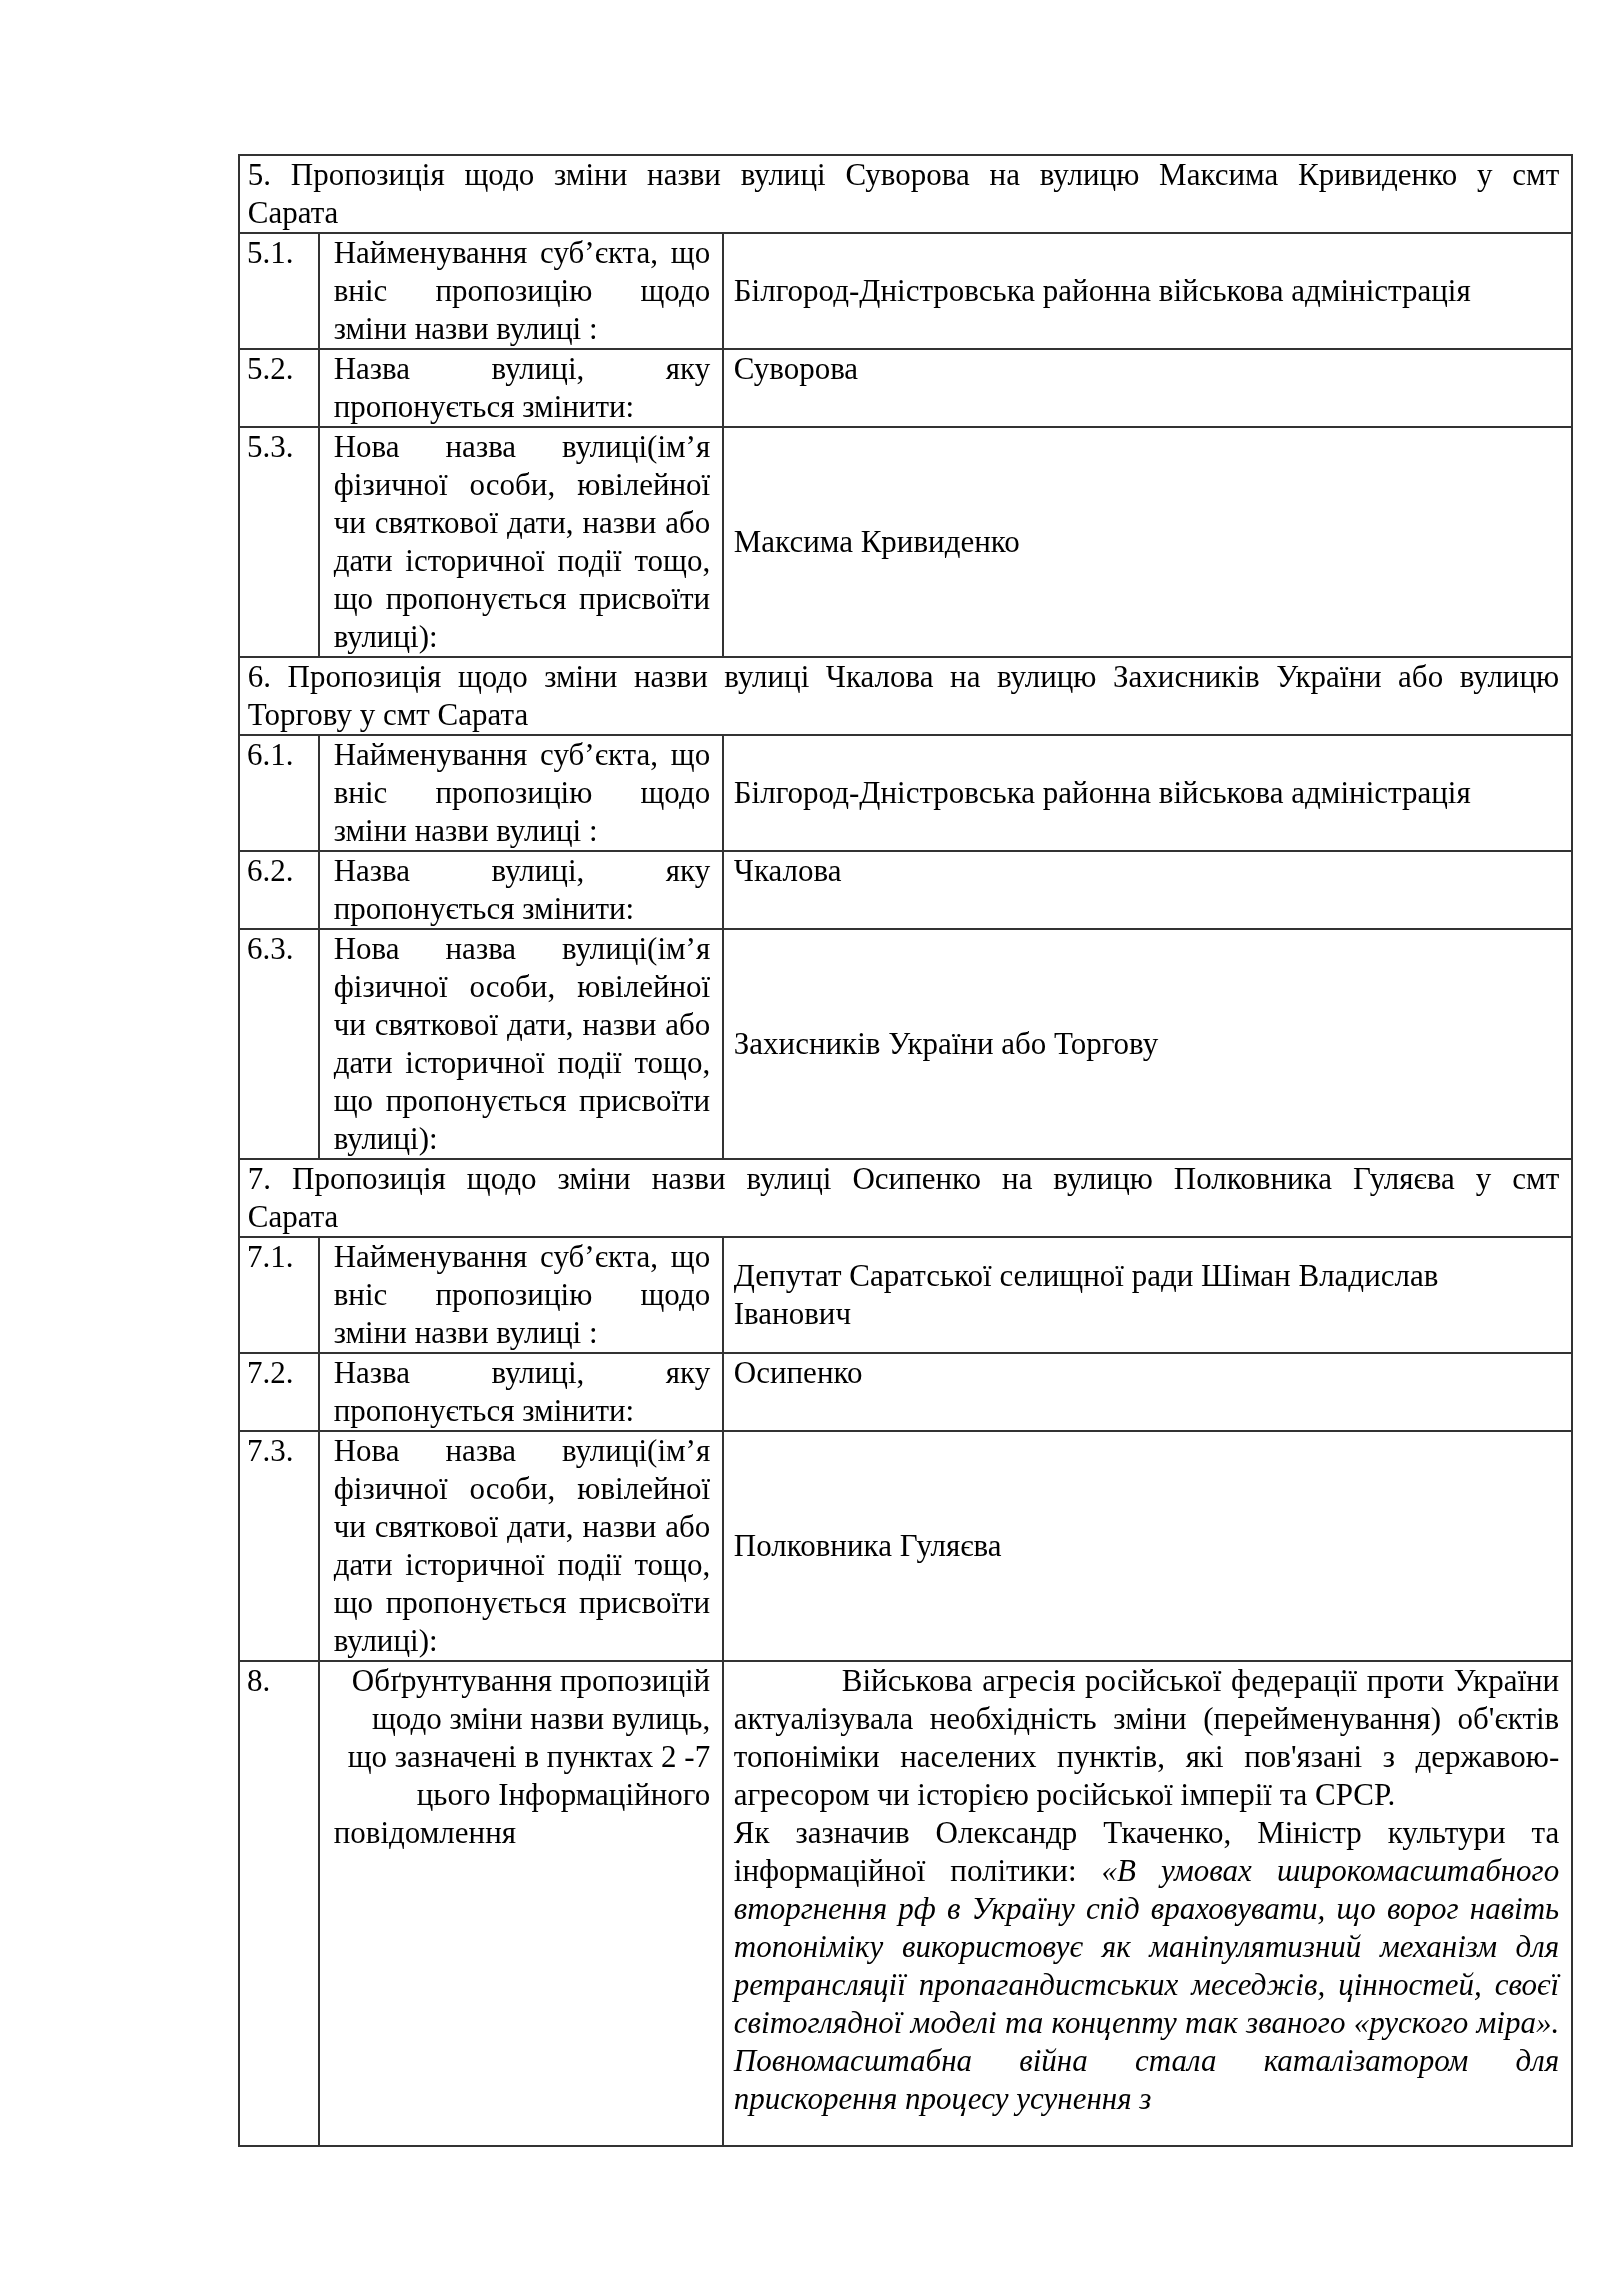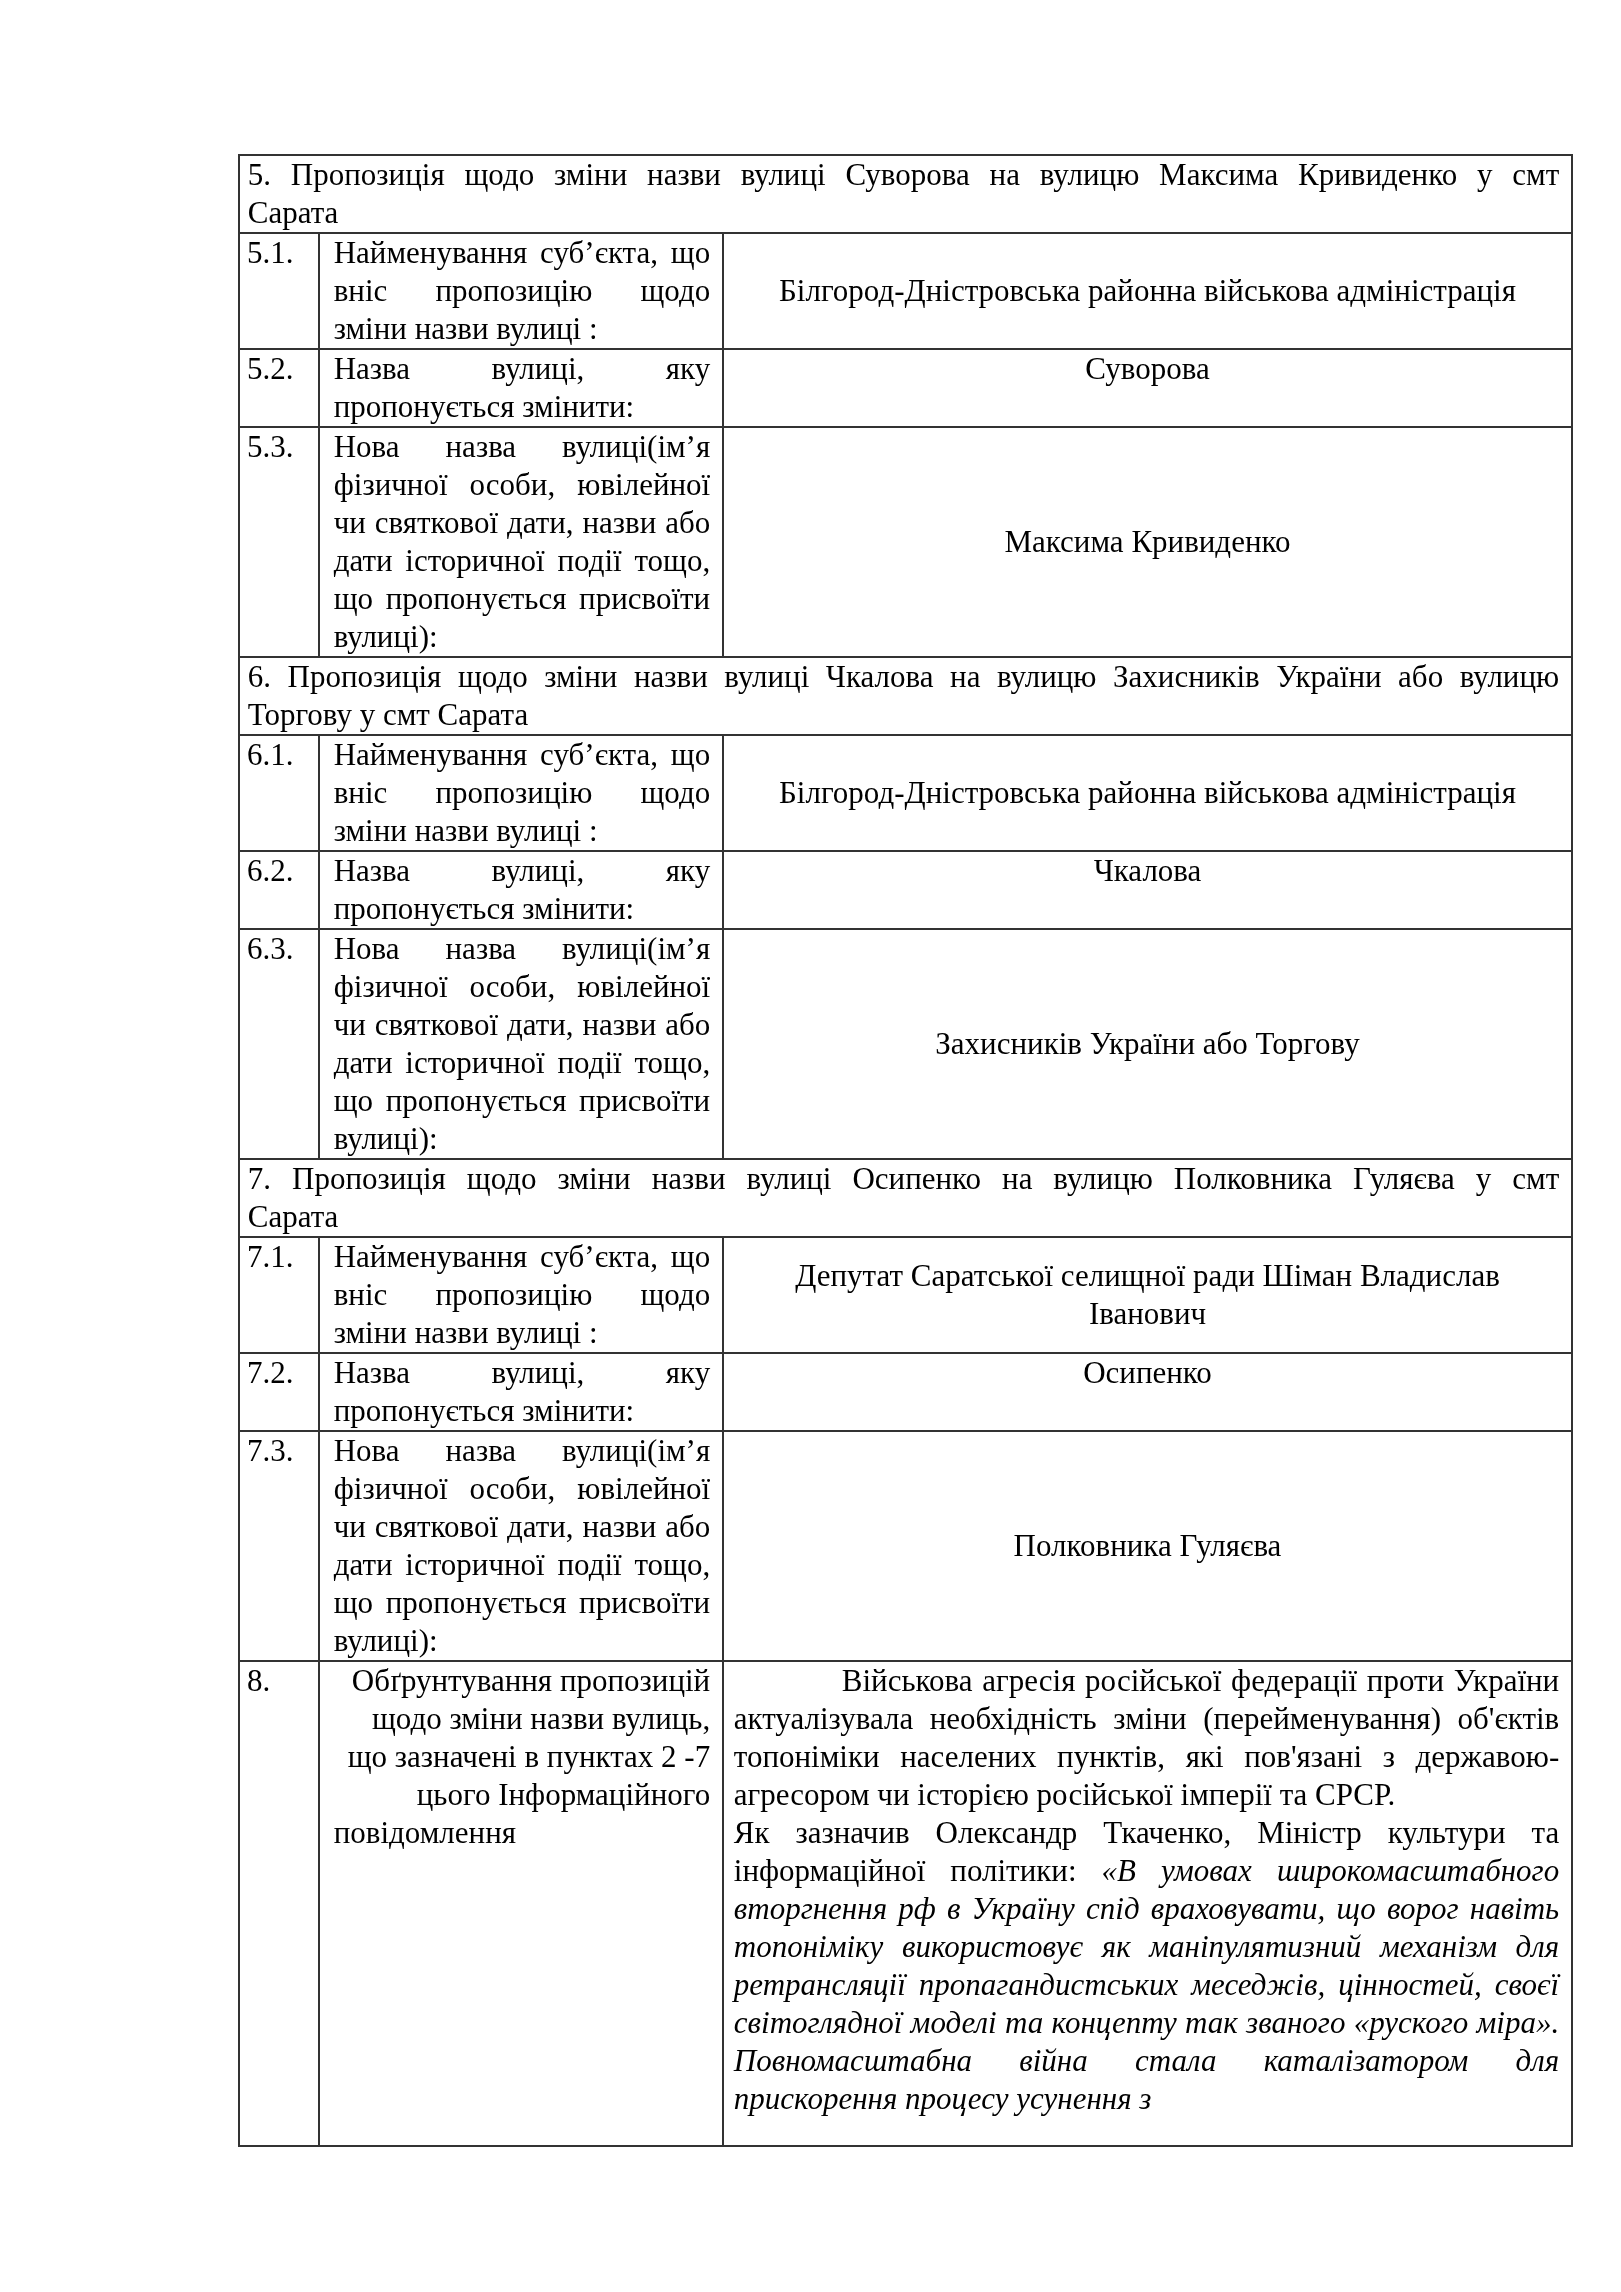--- a/index.html
+++ b/index.html
@@ -15,21 +15,21 @@
   }
   .page-table td {
     border: 2px solid #333333; vertical-align: top;
     padding: 0 9.8px; box-sizing: border-box;
   }
   .col-num { width: 80px; }
   .col-label { width: 404px; }
   .col-value { width: 849px; }
   td.num { padding-left: 7px; padding-right: 3.9px; }
   td.label { text-align: justify; text-align-last: left; padding-left: 13.7px; padding-right: 11.8px; }
-  td.value { text-align: center; vertical-align: middle; }
+  td.value { text-align: left; vertical-align: middle; }
   td.value.top { vertical-align: top; }
   td.section-head { text-align: justify; padding-left: 7.8px; padding-right: 11.8px; }
   td.section-head .first { display: block; text-align-last: justify; }
   td.justif { text-align: justify; padding-left: 9.8px; padding-right: 11.8px; vertical-align: top; }
   td.justif p { margin: 0; }
   td.justif .indent { text-indent: 108px; }
   td.justif em { }
 </style>
 </head>
 <body>

